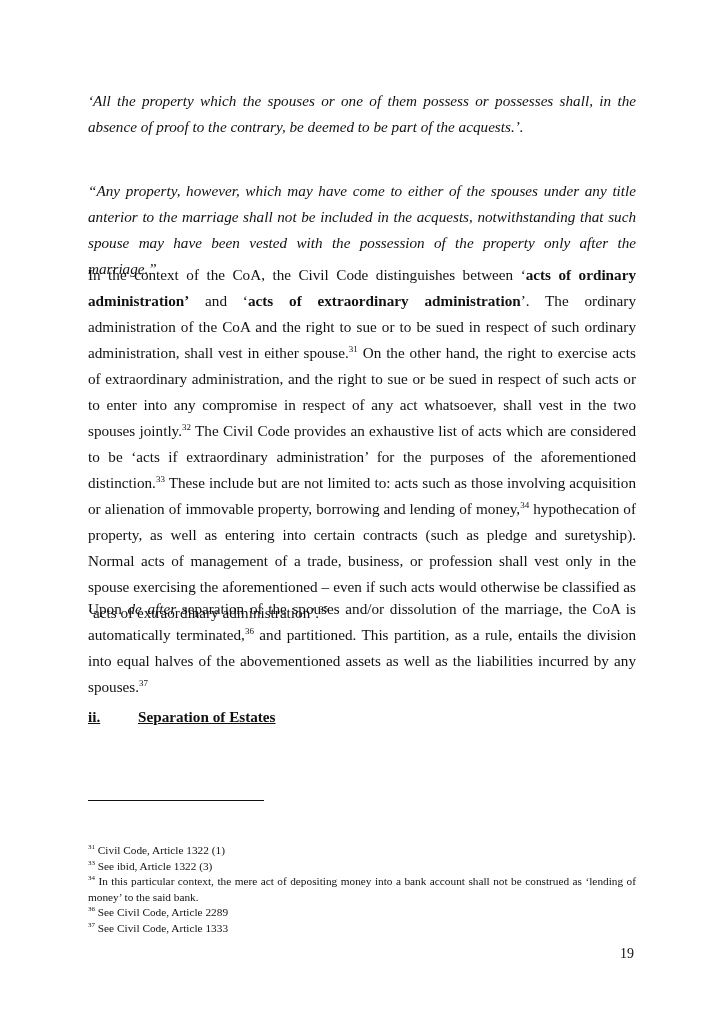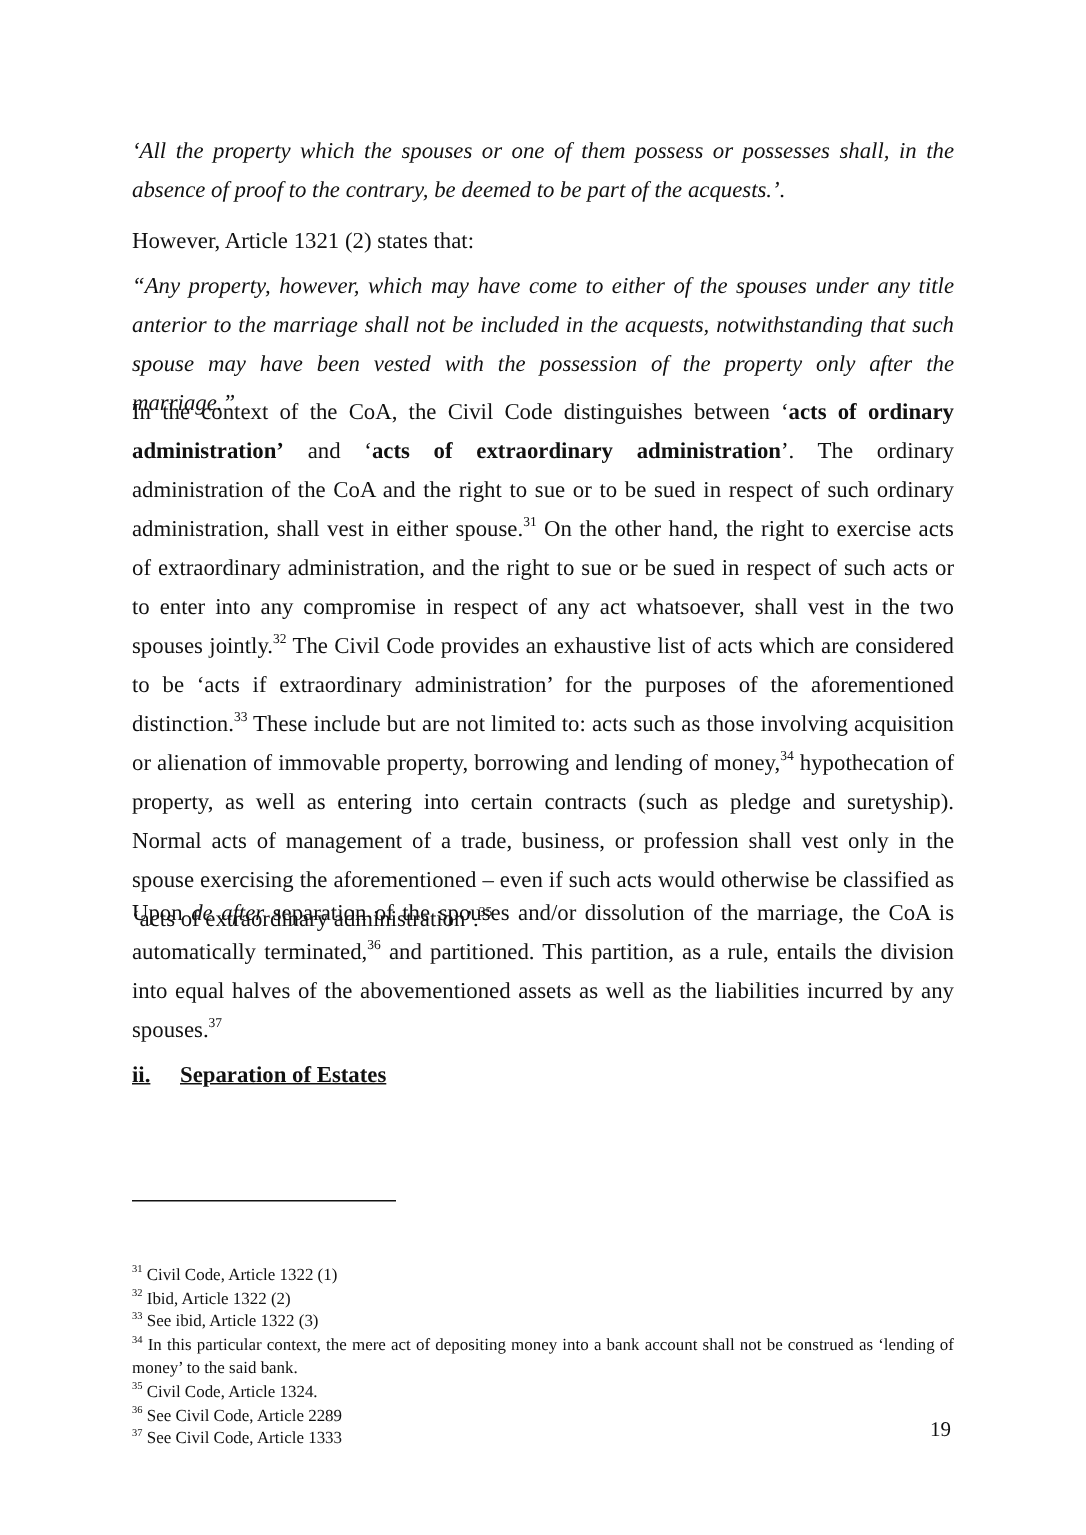--- a/index.html
+++ b/index.html
@@ -7,52 +7,49 @@
          font-family: "Liberation Serif", "DejaVu Serif", serif; color: #111; }
   .page { position: absolute; left: 0; top: 0; width: 724px; height: 1023px; }
   .para { position: absolute; left: 88px; width: 548px; font-size: 15.2px;
           line-height: 26px; text-align: justify; margin: 0; }
   .para.italic { font-style: italic; }
   .para.left { text-align: left; }
   sup { font-size: 9px; line-height: 0; vertical-align: super; }
   b { font-weight: bold; }
   .heading { position: absolute; left: 88px; top: 708px; font-size: 15.2px; font-weight: bold; }
   .heading .num { display: inline-block; width: 32px; text-decoration: underline; }
-  .heading .title { text-decoration: underline; }
+  .heading .title { text-decoration: underline; margin-left: 18px; }
   .rule { position: absolute; left: 88px; top: 800px; width: 176px; height: 1px; background: #111; }
   .footnotes { position: absolute; left: 88px; top: 843px; width: 548px; font-size: 11.3px; line-height: 15.6px; margin: 0; padding: 0; list-style: none; }
   .footnotes li { margin: 0; padding: 0; }
   .footnotes sup { font-size: 7px; }
   .pagenum { position: absolute; left: 620px; top: 946px; font-size: 14px; }
 </style>
 </head>
 <body>
 
 <div class="page">
 
   <p class="para italic" style="top:88px;">‘All the property which the spouses or one of them possess or possesses shall, in the absence of proof to the contrary, be deemed to be part of the acquests.’.</p>
 
-  <p class="para left" style="top:148px;">However, Article 1321 (2) states that:</p>
 
   <p class="para italic" style="top:178px;">“Any property, however, which may have come to either of the spouses under any title anterior to the marriage shall not be included in the acquests, notwithstanding that such spouse may have been vested with the possession of the property only after the marriage.”</p>
 
   <p class="para" style="top:262px;"><span>In the context of the CoA, the Civil Code distinguishes between ‘</span><b>acts of ordinary administration’</b><span> and ‘</span><b>acts of extraordinary administration</b><span>’. The ordinary administration of the CoA and the right to sue or to be sued in respect of such ordinary administration, shall vest in either spouse.</span><sup>31</sup><span>  On the other hand, the right to exercise acts of extraordinary administration, and the right to sue or be sued in respect of such acts or to enter into any compromise in respect of any act whatsoever, shall vest in the two spouses jointly.</span><sup>32</sup><span> The Civil Code provides an exhaustive list of acts which are considered to be ‘acts if extraordinary administration’ for the purposes of the aforementioned distinction.</span><sup>33</sup><span> These include but are not limited to: acts such as those involving acquisition or alienation of immovable property, borrowing and lending of money,</span><sup>34</sup><span> hypothecation of property, as well as entering into certain contracts (such as pledge and suretyship). Normal acts of management of a trade, business, or profession shall vest only in the spouse exercising the aforementioned – even if such acts would otherwise be classified as ‘acts of extraordinary administration’.</span><sup>35</sup></p>
 
   <p class="para" style="top:596px;"><span>Upon </span><i>de after</i><span> separation of the spouses and/or dissolution of the marriage, the CoA is automatically terminated,</span><sup>36</sup><span> and partitioned. This partition, as a rule, entails the division into equal halves of the abovementioned assets as well as the liabilities incurred by any spouses.</span><sup>37</sup></p>
 
   <div class="heading">
     <span class="num">ii.</span><span class="title">Separation of Estates</span>
   </div>
 
   <div class="rule"></div>
 
   <ul class="footnotes">
     <li><sup>31</sup><span> Civil Code, Article 1322 (1)</span></li>
-    <li><sup>32</sup><span> Ibid, Article 1322 (2)</span></li>
     <li><sup>33</sup><span> See ibid, Article 1322 (3)</span></li>
     <li style="text-align:justify;"><sup>34</sup><span> In this particular context, the mere act of depositing money into a bank account shall not be construed as ‘lending of money’ to the said bank.</span></li>
-    <li><sup>35</sup><span> Civil Code, Article 1324.</span></li>
     <li><sup>36</sup><span> See Civil Code, Article 2289</span></li>
     <li><sup>37</sup><span> See Civil Code, Article 1333</span></li>
   </ul>
 
   <div class="pagenum">19</div>
 </div>
 
 </body></html>

